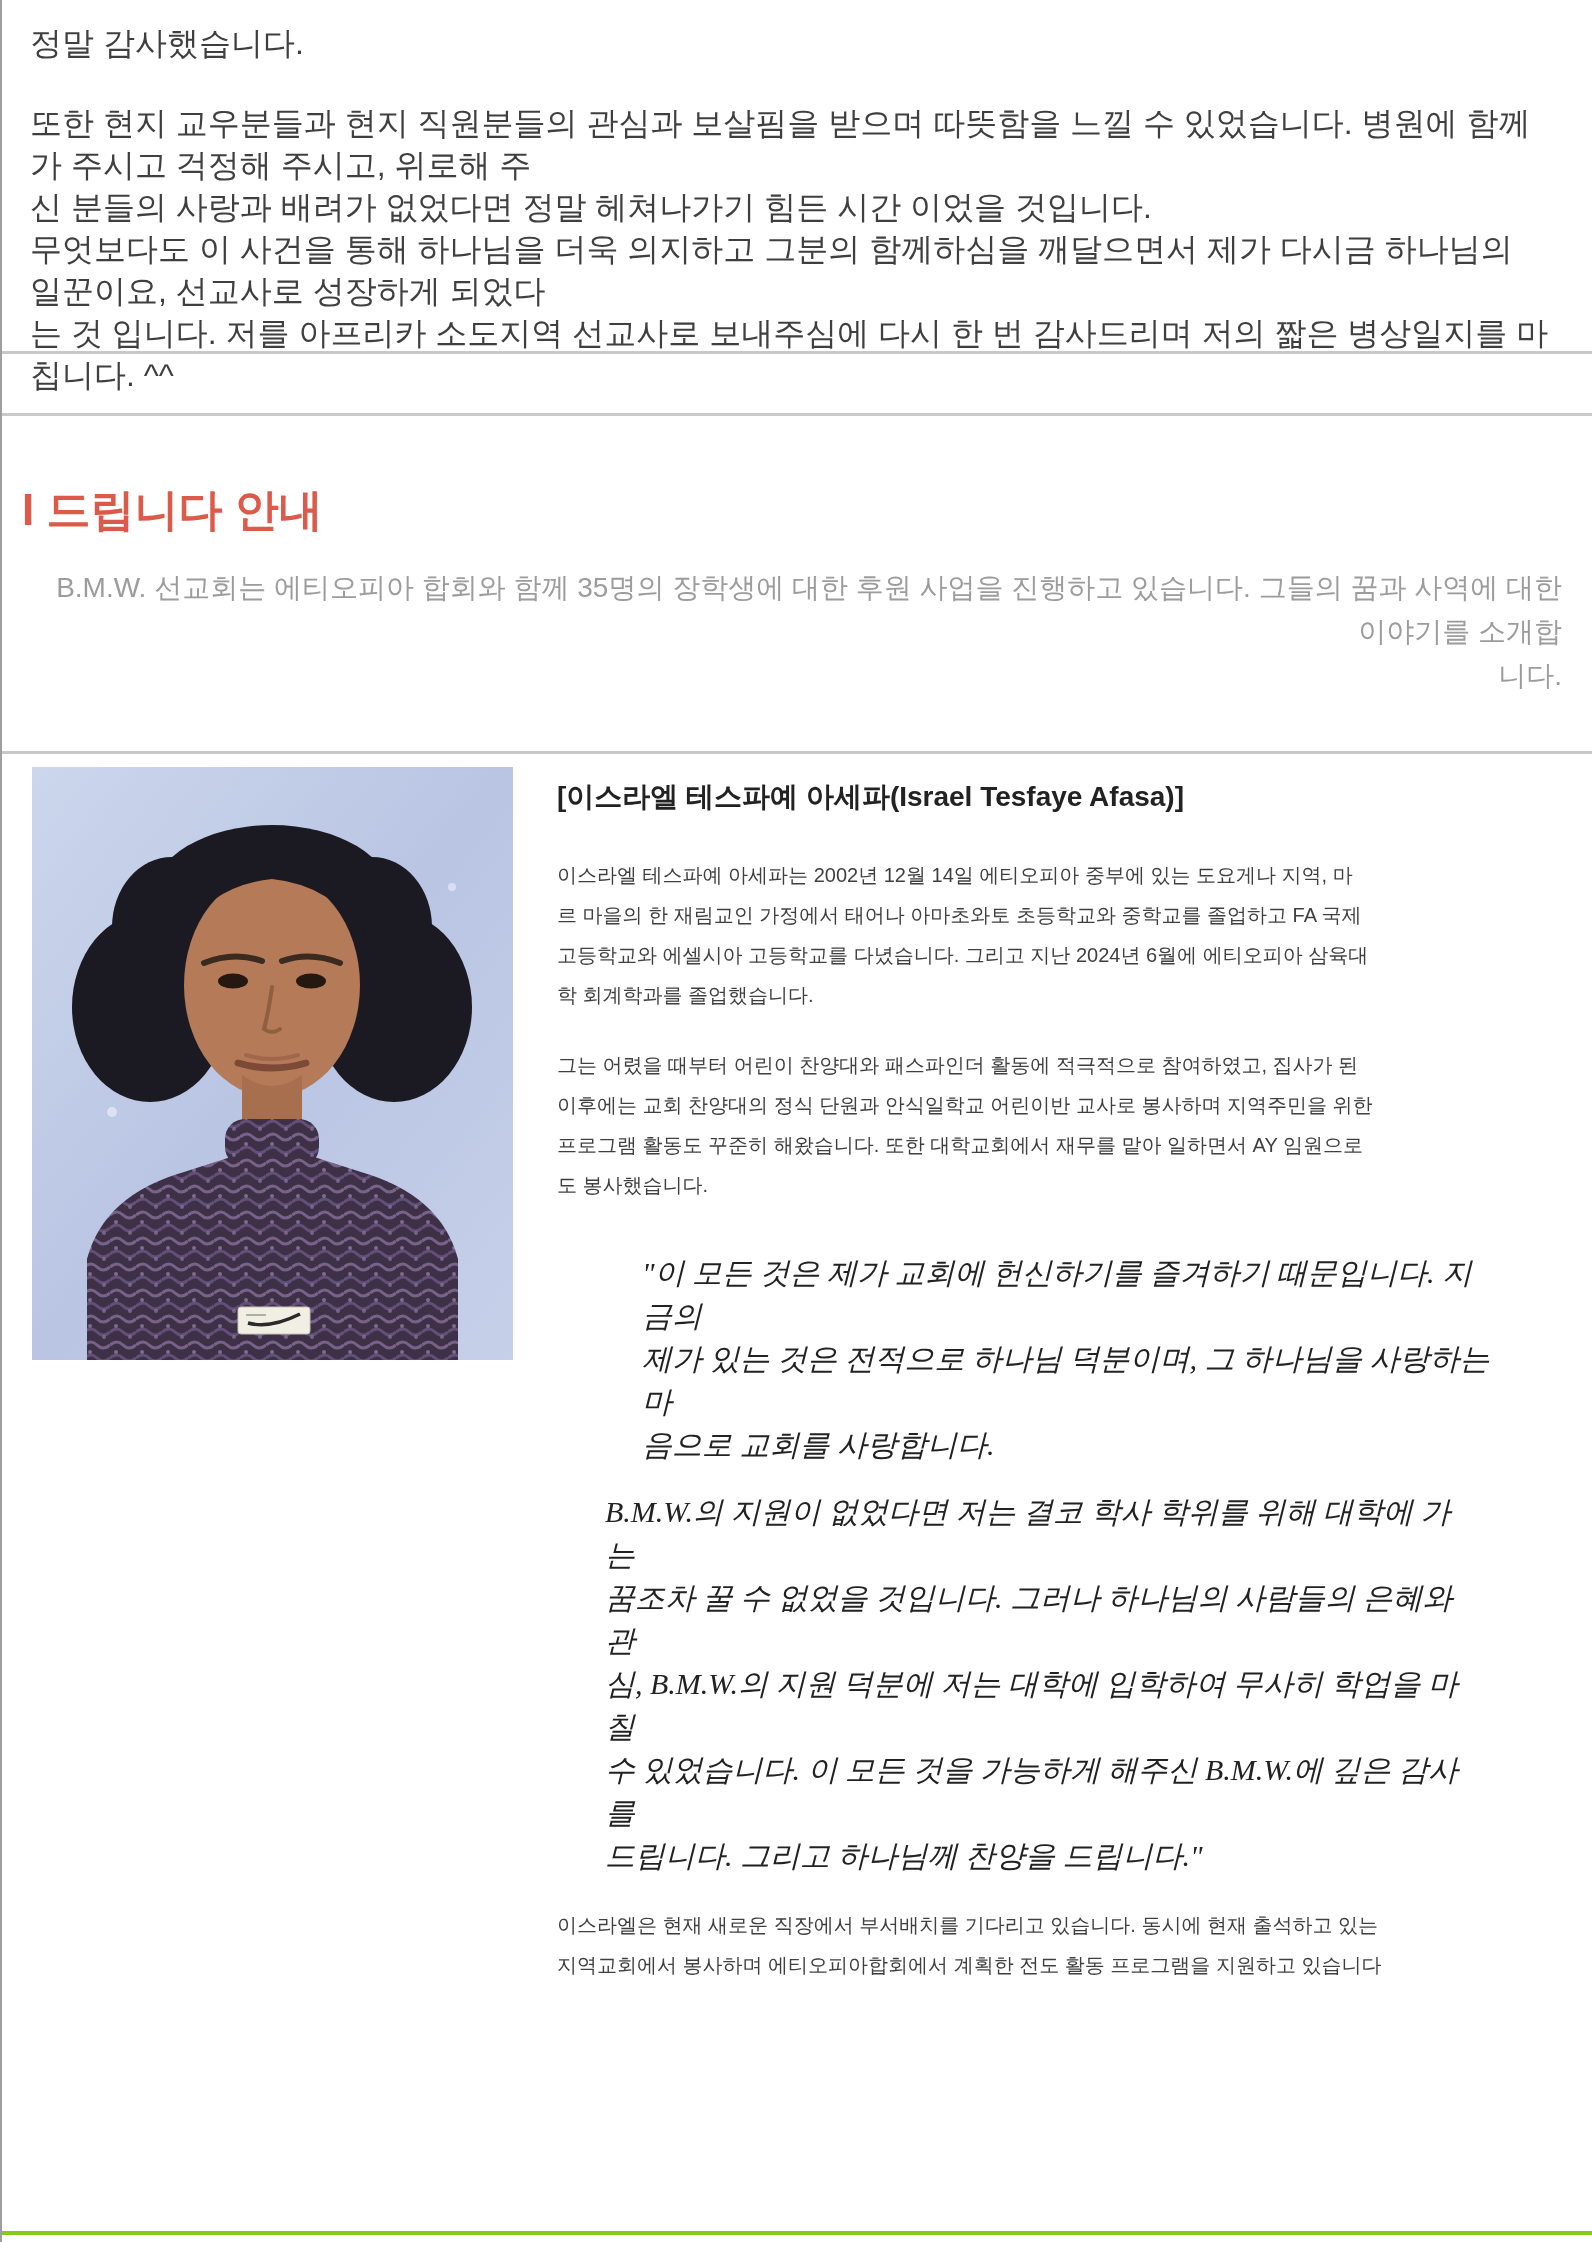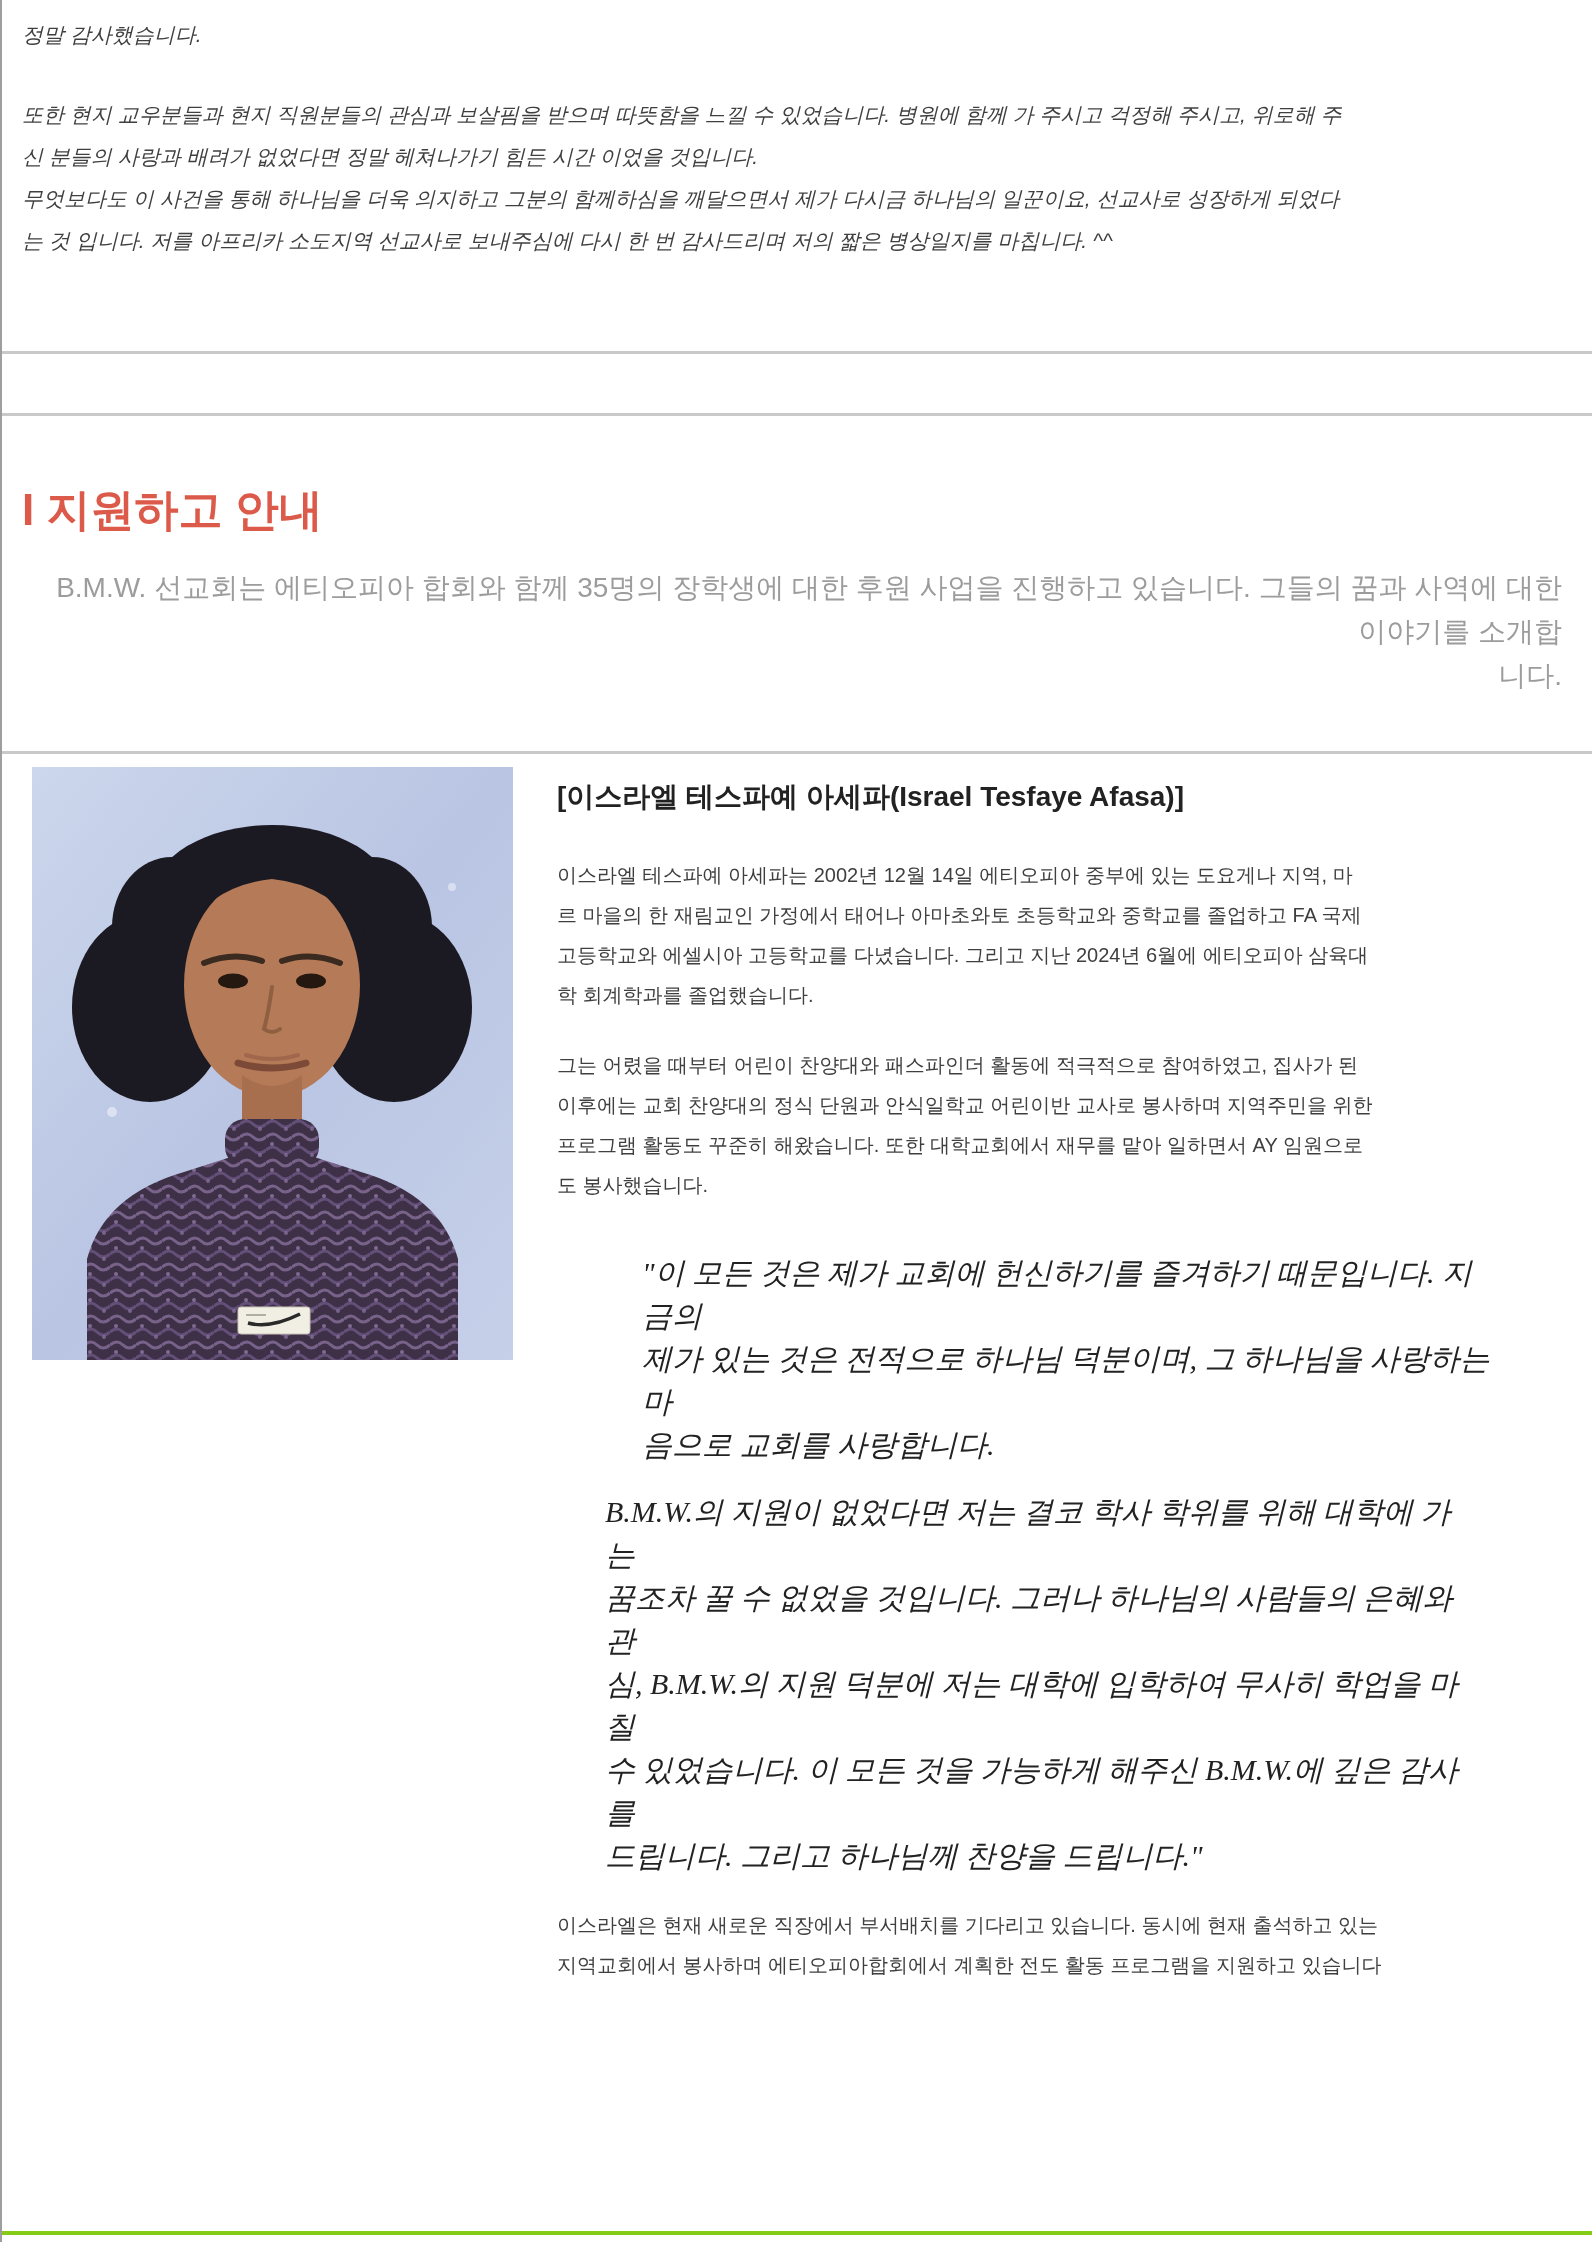--- a/index.html
+++ b/index.html
@@ -23,24 +23,23 @@
     border-left:2px solid #9e9e9e;
     position:relative;
   }
   .section{width:100%;position:relative;}
   .section-story{
     height:354px;
     border-bottom:3px solid var(--divider_gray);
     padding:14px 34px 0 20px;
   }
   .section-story p{
-    margin:0;
-    font-size:21px;line-height:42px;
+    margin:8px;
+    font-size:32px;line-height:42px;
     color:var(--body_text);
-    font-style:italic;
   }
   .section-story p.story-para-2{margin-top:38px;}
   .section-spacer{
     height:62px;
     border-bottom:3px solid var(--divider_gray);
   }
   .section-intro{
     height:338px;
     border-bottom:3px solid var(--divider_gray);
     padding:0 30px 0 20px;
@@ -100,21 +99,21 @@
 <div class="page">
 
   <section class="section section-story">
     <p class="story-para-1">정말 감사했습니다.</p>
     <p class="story-para-2">또한 현지 교우분들과 현지 직원분들의 관심과 보살핌을 받으며 따뜻함을 느낄 수 있었습니다. 병원에 함께 가 주시고 걱정해 주시고, 위로해 주<br>신 분들의 사랑과 배려가 없었다면 정말 헤쳐나가기 힘든 시간 이었을 것입니다.<br>무엇보다도 이 사건을 통해 하나님을 더욱 의지하고 그분의 함께하심을 깨달으면서 제가 다시금 하나님의 일꾼이요, 선교사로 성장하게 되었다<br>는 것 입니다. 저를 아프리카 소도지역 선교사로 보내주심에 다시 한 번 감사드리며 저의 짧은 병상일지를 마칩니다. ^^</p>
   </section>
 
   <section class="section section-spacer"></section>
 
   <section class="section section-intro">
-    <h2 class="intro-heading">I 지원하고 안내</h2>
+    <h2 class="intro-heading">I 드립니다 안내</h2>
     <p class="intro-subtitle">B.M.W. 선교회는 에티오피아 합회와 함께 35명의 장학생에 대한 후원 사업을 진행하고 있습니다. 그들의 꿈과 사역에 대한 이야기를 소개합<br>니다.</p>
   </section>
 
   <section class="section section-profile">
 
     <div class="photo-frame">
       <svg viewBox="0 0 481 593" xmlns="http://www.w3.org/2000/svg" preserveAspectRatio="none">
         <defs>
           <linearGradient id="bgGrad" x1="0" y1="0" x2="1" y2="1">
             <stop offset="0" stop-color="#ccd6ec"></stop>

